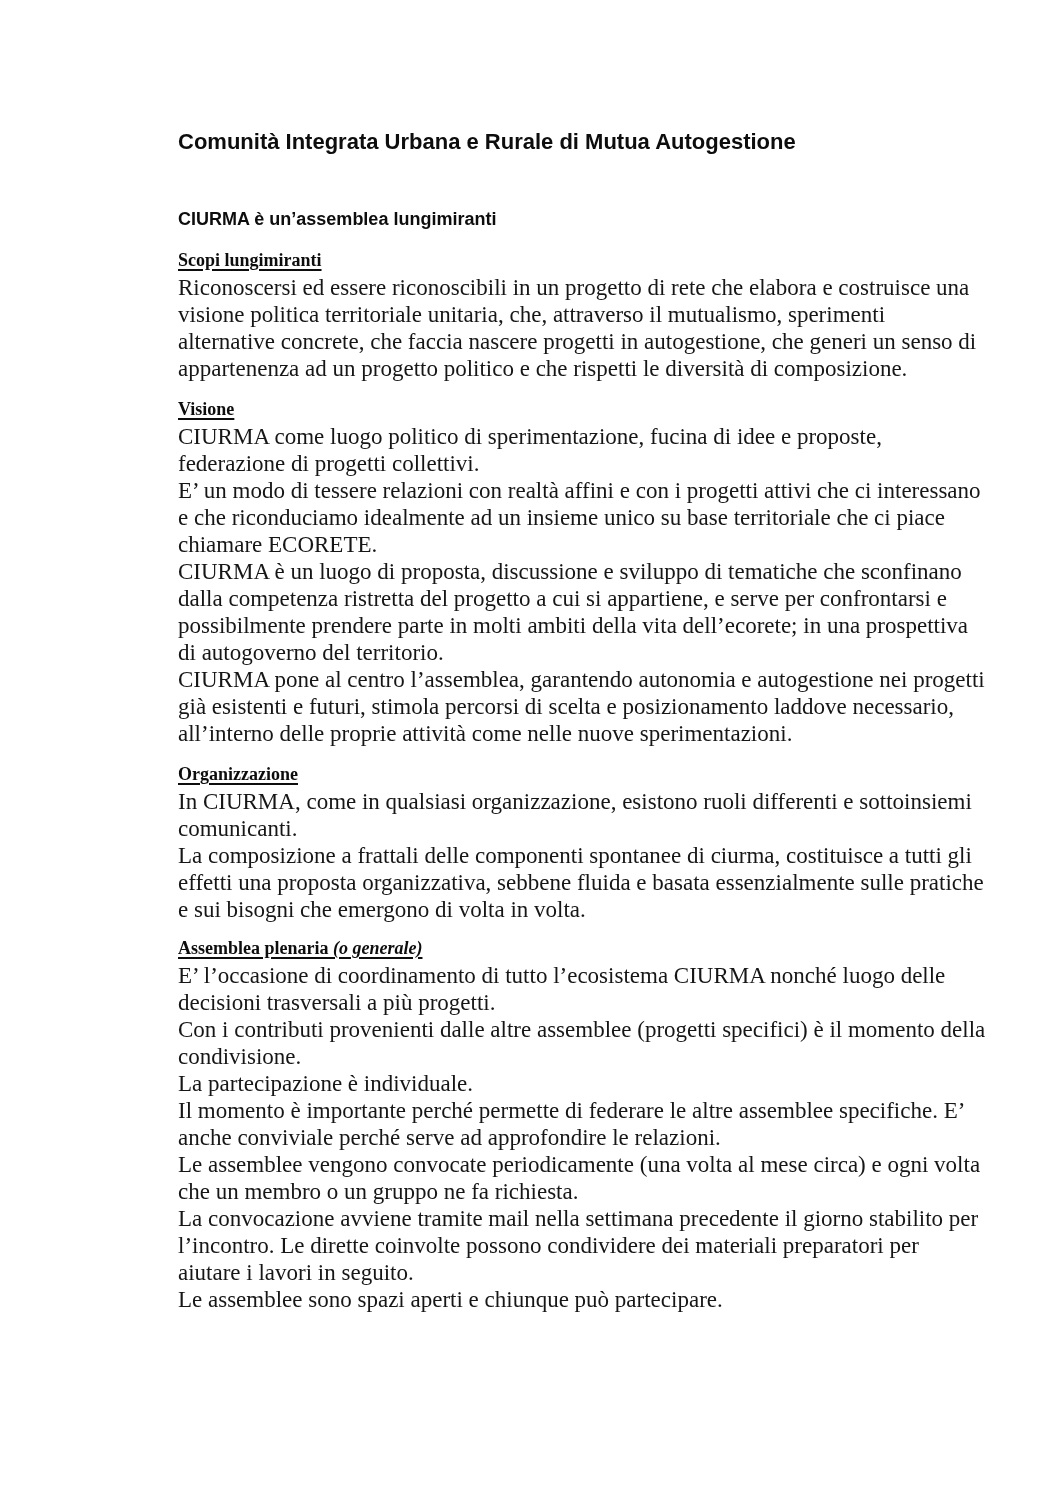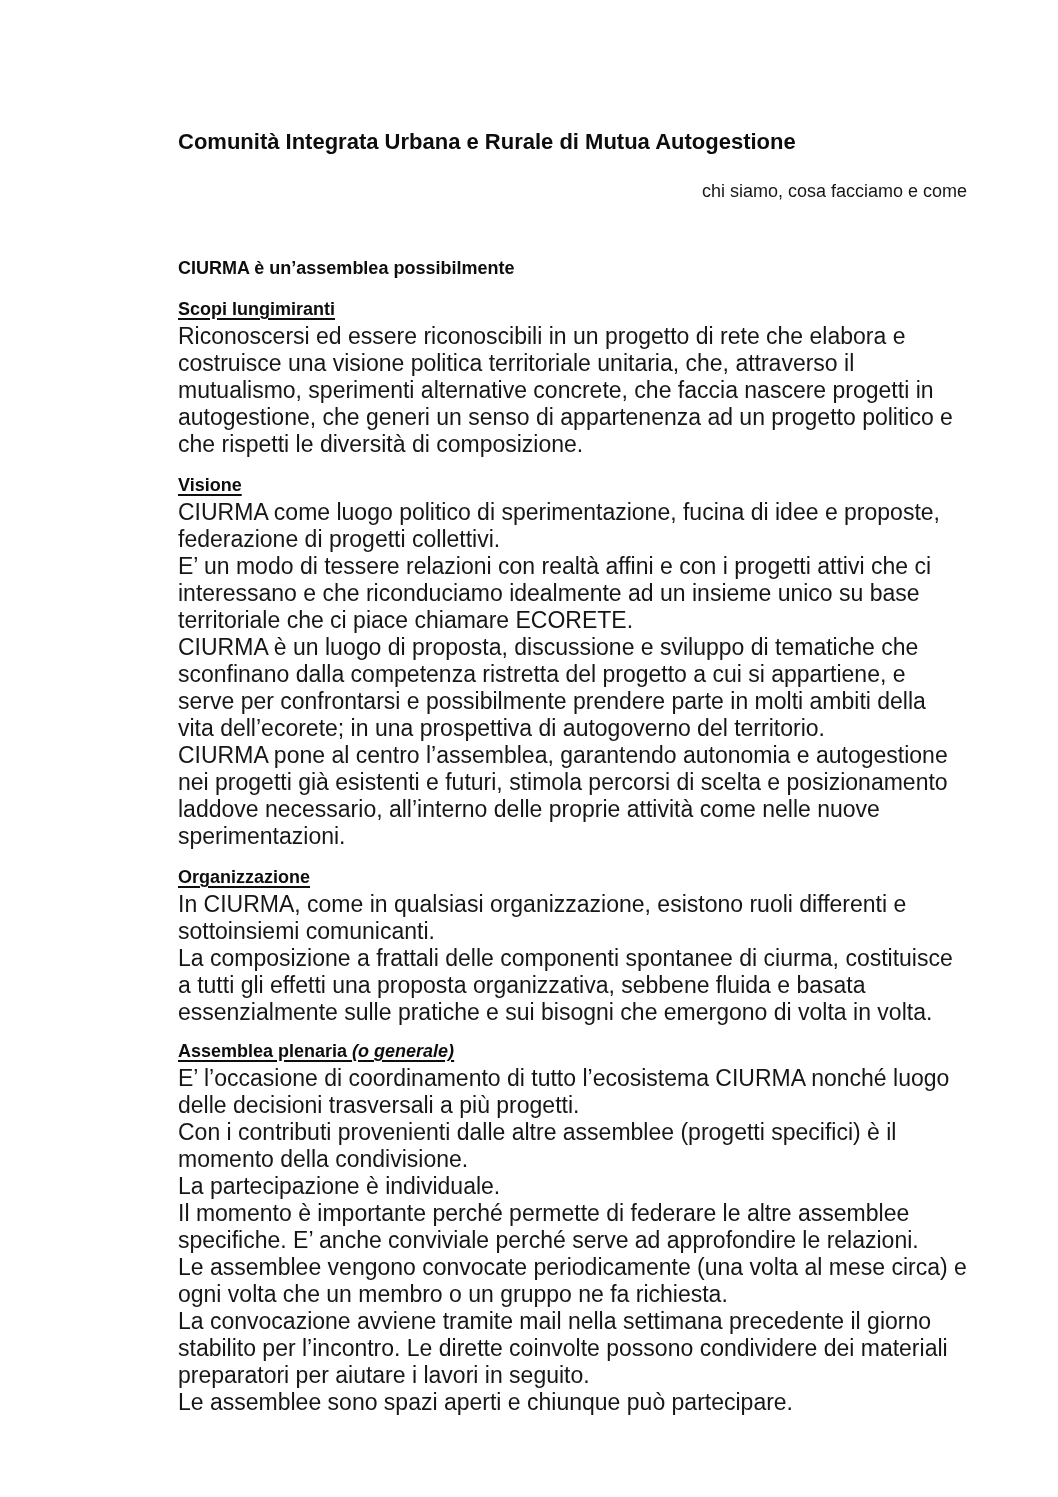--- a/index.html
+++ b/index.html
@@ -5,21 +5,21 @@
   html, body {
     margin: 0;
     padding: 0;
     background: #ffffff;
   }
   .page {
     position: relative;
     width: 1058px;
     height: 1497px;
     box-sizing: border-box;
-    padding: 128px 91px 40px 178px;
+    padding: 128px 72px 40px 178px;
     background: #ffffff;
     font-family: "Liberation Sans", sans-serif;
     color: #161616;
     overflow: hidden;
     border-radius: 8px;
   }
   h1.doc-title {
     margin: 0;
     font-size: 22px;
     line-height: 28px;
@@ -35,20 +35,21 @@
   }
   h2.intro-heading {
     margin: 50px 0 0 0;
     font-size: 18px;
     line-height: 27px;
     font-weight: bold;
     color: #0d0d0d;
   }
   .section {
     margin-top: 14px;
+    font-family: Liberation Serif, serif;
   }
   .section:last-child {
     margin-top: 12px;
   }
   .section h3 {
     margin: 0;
     font-size: 18px;
     line-height: 27px;
     font-weight: bold;
     color: #0d0d0d;
@@ -66,23 +67,22 @@
     line-height: 27px;
     font-weight: normal;
   }
 </style>
 </head>
 <body>
 
 <div class="page">
   <h1 class="doc-title">Comunità Integrata Urbana e Rurale di Mutua Autogestione</h1>
 
-  <p class="doc-subtitle">chi siamo, cosa facciamo e come</p>
 
-  <h2 class="intro-heading">CIURMA è un’assemblea possibilmente</h2>
+  <h2 class="intro-heading">CIURMA è un’assemblea lungimiranti</h2>
 
   <div id="sections">
       <div class="section"><h3><span>Scopi lungimiranti</span></h3><p>Riconoscersi ed essere riconoscibili in un progetto di rete che elabora e costruisce una visione politica territoriale unitaria, che, attraverso il mutualismo, sperimenti alternative concrete, che faccia nascere progetti in autogestione, che generi un senso di appartenenza ad un progetto politico e che rispetti le diversità di composizione.</p></div>
       <div class="section"><h3><span>Visione</span></h3><p>CIURMA come luogo politico di sperimentazione, fucina di idee e proposte, federazione di progetti collettivi.</p><p>E’ un modo di tessere relazioni con realtà affini e con i progetti attivi che ci interessano e che riconduciamo idealmente ad un insieme unico su base territoriale che ci piace chiamare ECORETE.</p><p>CIURMA è un luogo di proposta, discussione e sviluppo di tematiche che sconfinano dalla competenza ristretta del progetto a cui si appartiene, e serve per confrontarsi e possibilmente prendere parte in molti ambiti della vita dell’ecorete; in una prospettiva di autogoverno del territorio.</p><p>CIURMA pone al centro l’assemblea, garantendo autonomia e autogestione nei progetti già esistenti e futuri, stimola percorsi di scelta e posizionamento laddove necessario, all’interno delle proprie attività come nelle nuove sperimentazioni.</p></div>
       <div class="section"><h3><span>Organizzazione</span></h3><p>In CIURMA, come in qualsiasi organizzazione, esistono ruoli differenti e sottoinsiemi comunicanti.</p><p>La composizione a frattali delle componenti spontanee di ciurma, costituisce a tutti gli effetti una proposta organizzativa, sebbene fluida e basata essenzialmente sulle pratiche e sui bisogni che emergono di volta in volta.</p></div>
       <div class="section"><h3><span>Assemblea plenaria </span><em>(o generale)</em></h3><p>E’ l’occasione di coordinamento di tutto l’ecosistema CIURMA nonché luogo delle decisioni trasversali a più progetti.</p><p>Con i contributi provenienti dalle altre assemblee (progetti specifici) è il momento della condivisione.</p><p>La partecipazione è individuale.</p><p>Il momento è importante perché permette di federare le altre assemblee specifiche. E’ anche conviviale perché serve ad approfondire le relazioni.</p><p>Le assemblee vengono convocate periodicamente (una volta al mese circa) e ogni volta che un membro o un gruppo ne fa richiesta.</p><p>La convocazione avviene tramite mail nella settimana precedente il giorno stabilito per l’incontro. Le dirette coinvolte possono condividere dei materiali preparatori per aiutare i lavori in seguito.</p><p>Le assemblee sono spazi aperti e chiunque può partecipare.</p></div>
     </div>
 </div>
 
 </body></html>

